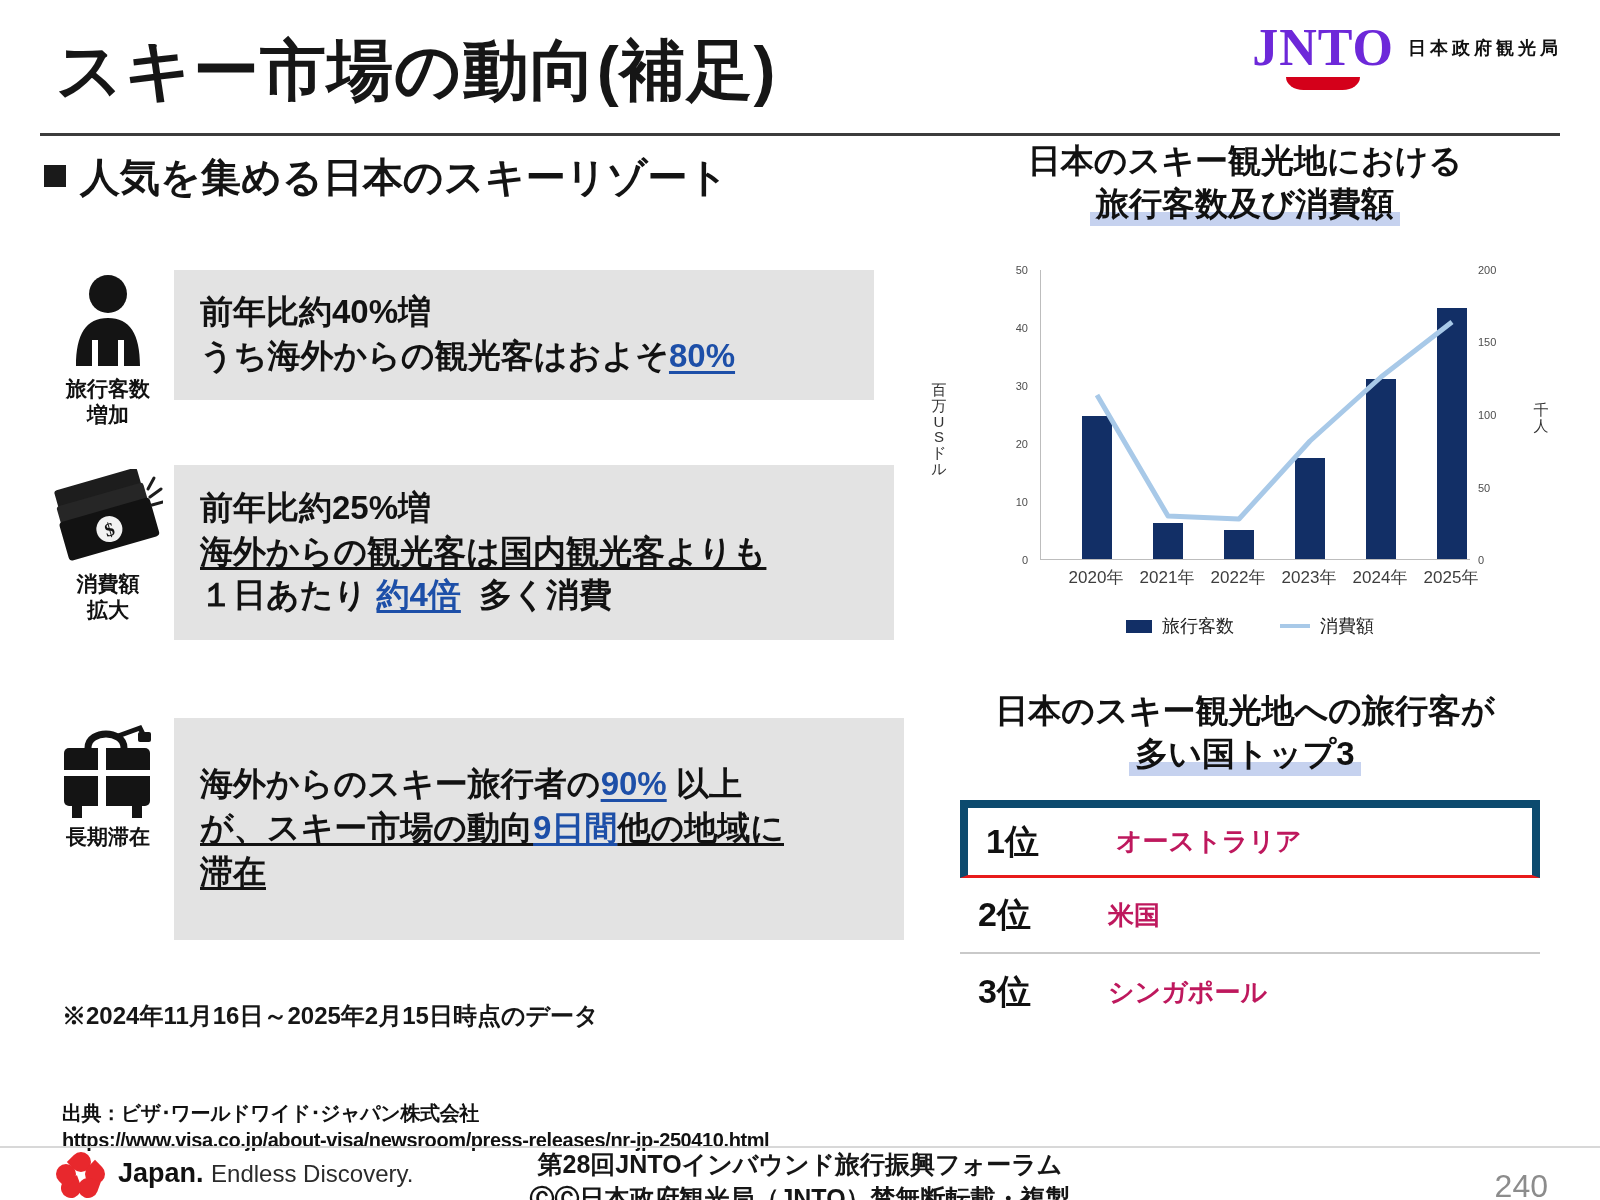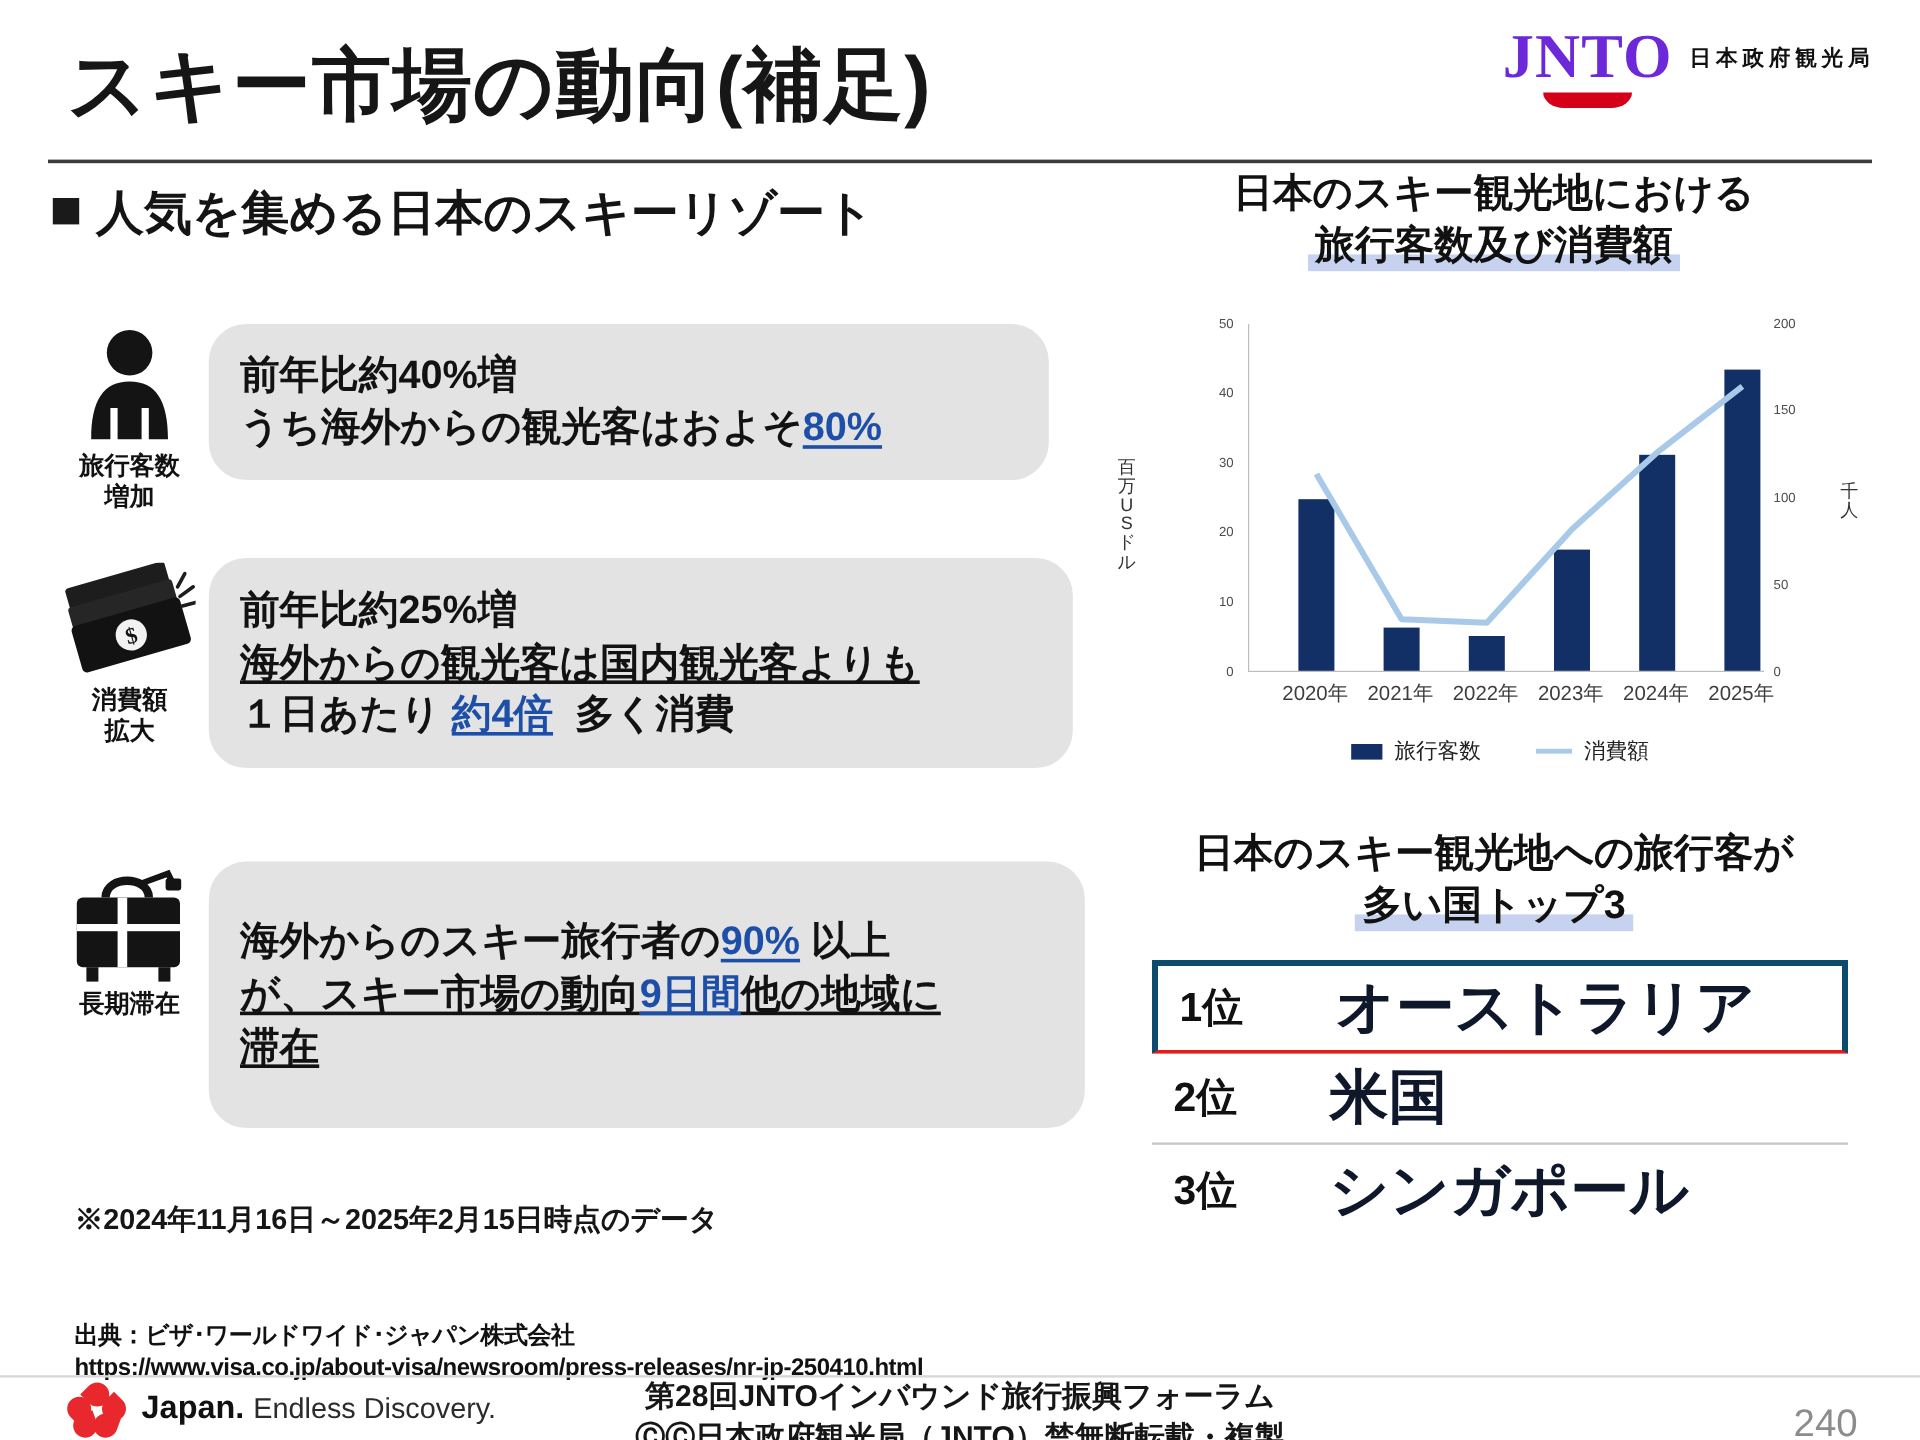--- a/index.html
+++ b/index.html
@@ -107,21 +107,20 @@
     color: #111;
     margin-top: 2px;
   }
   .fact-box {
     background: #e3e3e3;
     padding: 18px 26px 20px 26px;
     min-height: 120px;
     display: flex;
     flex-direction: column;
     justify-content: center;
-    border-radius: 31px;
   }
   .fact-line {
     font-size: 33px;
     font-weight: 700;
     line-height: 1.33;
     color: #121212;
   }
   .hl {
     color: #1d4fa8;
     text-decoration: underline;
@@ -250,34 +249,34 @@
     width: 580px;
   }
   .rank-row {
     display: flex;
     align-items: center;
     height: 76px;
     border-bottom: 2px solid #c9c9c9;
     padding-left: 18px;
   }
   .rank-row.first {
-    border: 5px solid #0c4a6e;
+    border: 8px solid #0c4a6e;
     border-bottom: 3px solid #e81b1b;
     height: 78px;
   }
   .rank-pos {
     width: 130px;
     font-size: 34px;
     font-weight: 700;
     color: #111;
   }
   .rank-country {
-    font-size: 49px;
-    font-weight: 700;
-    color: #0f172a;
+    font-size: 26px;
+    font-weight: 700;
+    color: #be185d;
   }
 
   
   .footer-rule {
     position: absolute;
     left: 0; top: 1146px;
     width: 1600px; height: 2px;
     background: #d8d8d8;
   }
   .jp-logo {

